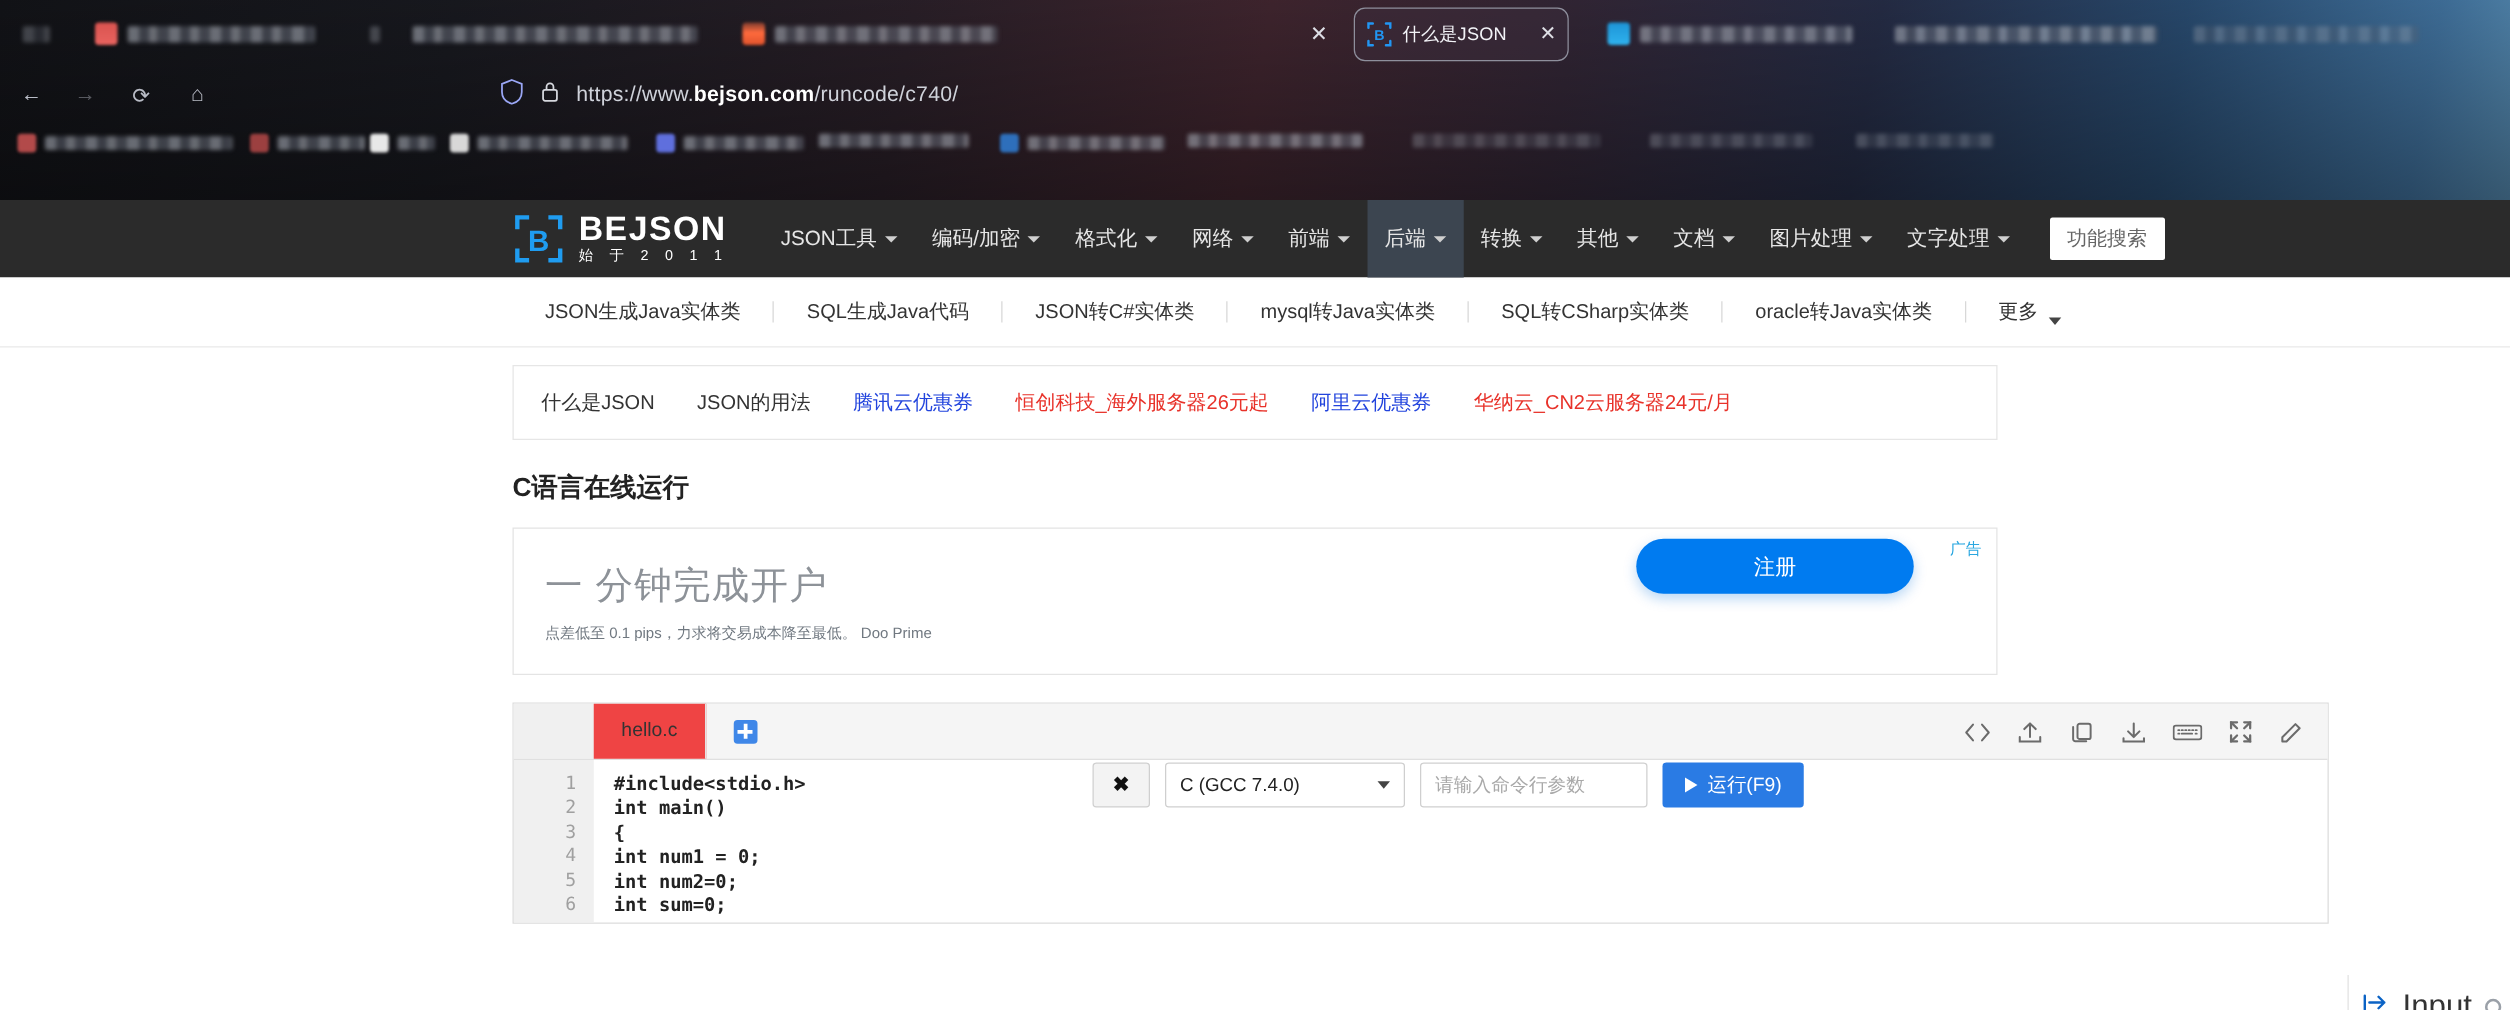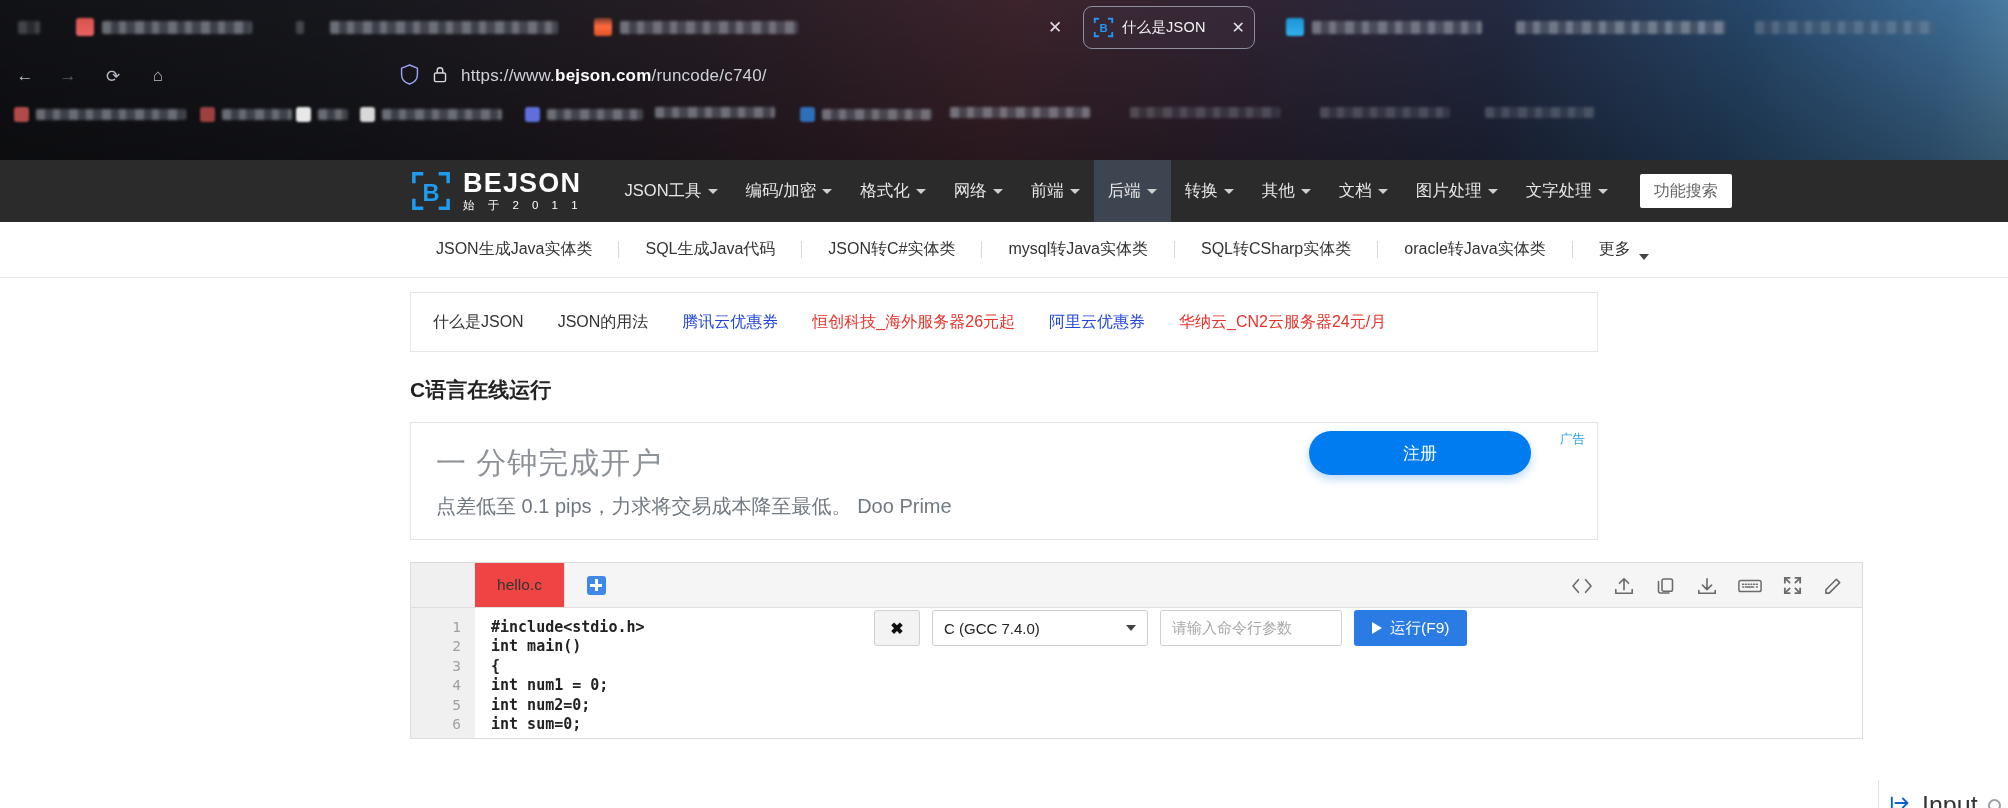--- a/index.html
+++ b/index.html
@@ -123,21 +123,21 @@
 
   .adbox {
     margin: 18px 410px 0 410px; border: 1px solid #e4e4e4; height: 118px;
     position: relative; display: flex; align-items: center; background:#fff;
   }
   .ad-flag { position: absolute; right: 12px; top: 8px; color: #2ba7e0; font-size: 12.5px; }
   .ad-copy { margin-left: 25px; }
   .ad-h {
     font-size: 30px; color: #8d9298; font-weight: 400; letter-spacing: 1px;
   }
-  .ad-p { font-size: 20px; color: #707880; margin-top: 9px; }
+  .ad-p { font-size: 12px; color: #707880; margin-top: 9px; }
   .ad-cta {
     position: absolute; right: 66px; top: 8px; width: 222px; height: 44px;
     background: #007bf0; border-radius: 22px; color: #fff; font-size: 17px;
     display: flex; align-items: center; justify-content: center;
     box-shadow: 0 4px 10px rgba(0,110,220,.28);
   }
 
   
   .editor-wrap {
     margin: 22px 0 0 410px; width: 1453px; position: relative;
@@ -183,21 +183,21 @@
 
   .run-toolbar {
     position: absolute; left: 464px; top: 48px; display: flex; align-items: center; gap: 12px;
   }
   .rt-clear {
     width: 46px; height: 36px; border: 1px solid #cfcfcf; background: #f3f3f3;
     display: flex; align-items: center; justify-content: center;
     font-size: 16px; color: #111; border-radius: 3px; font-weight: 700;
   }
   .rt-select {
-    width: 216px; height: 36px; border: 1px solid #cfcfcf; background: #fff;
+    width: 192px; height: 36px; border: 1px solid #cfcfcf; background: #fff;
     border-radius: 3px; display: flex; align-items: center; padding: 0 11px;
     font-size: 15px; color: #222; position: relative;
   }
   .rt-select .caret-dark { position: absolute; right: 11px; }
   .rt-args {
     width: 182px; height: 36px; border: 1px solid #cfcfcf; background: #fff;
     border-radius: 3px; display: flex; align-items: center; padding: 0 11px;
     font-size: 15px; color: #a9a9a9;
   }
   .rt-run {

